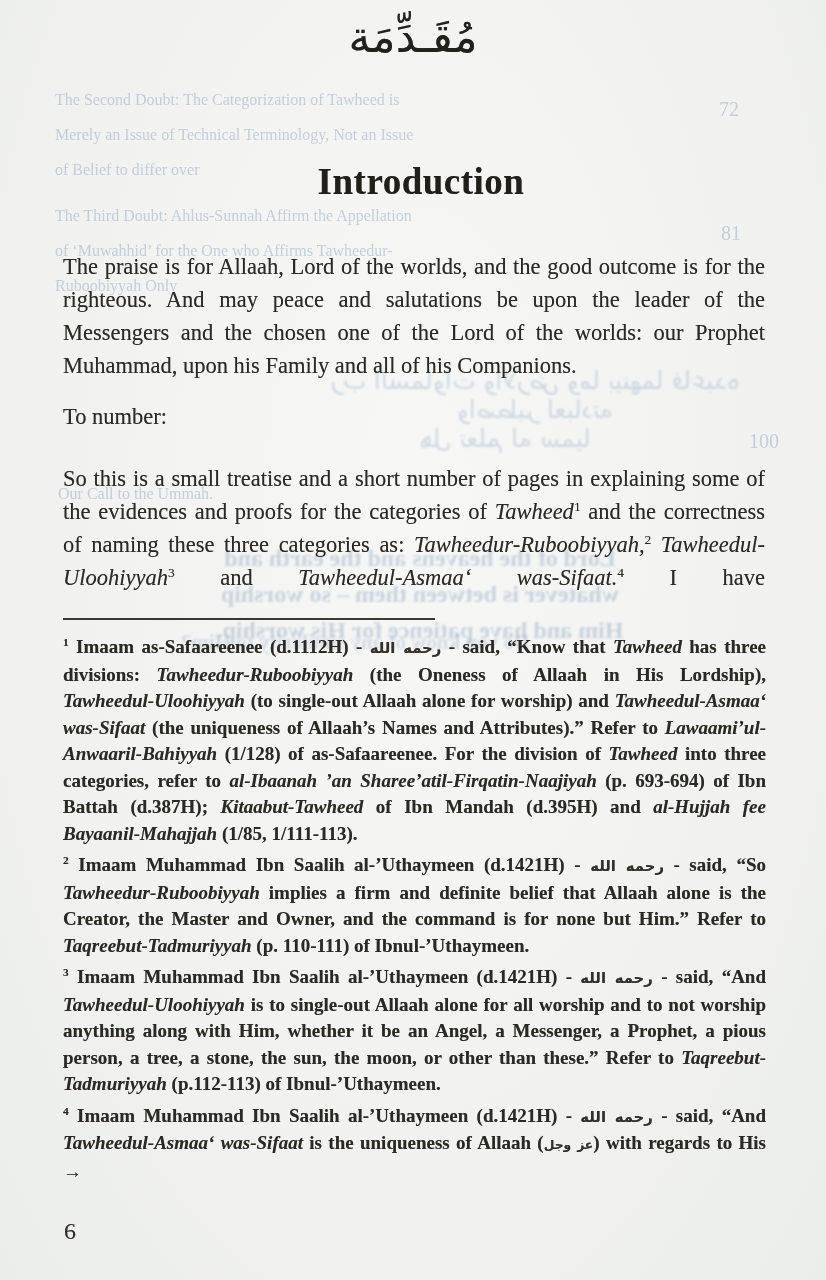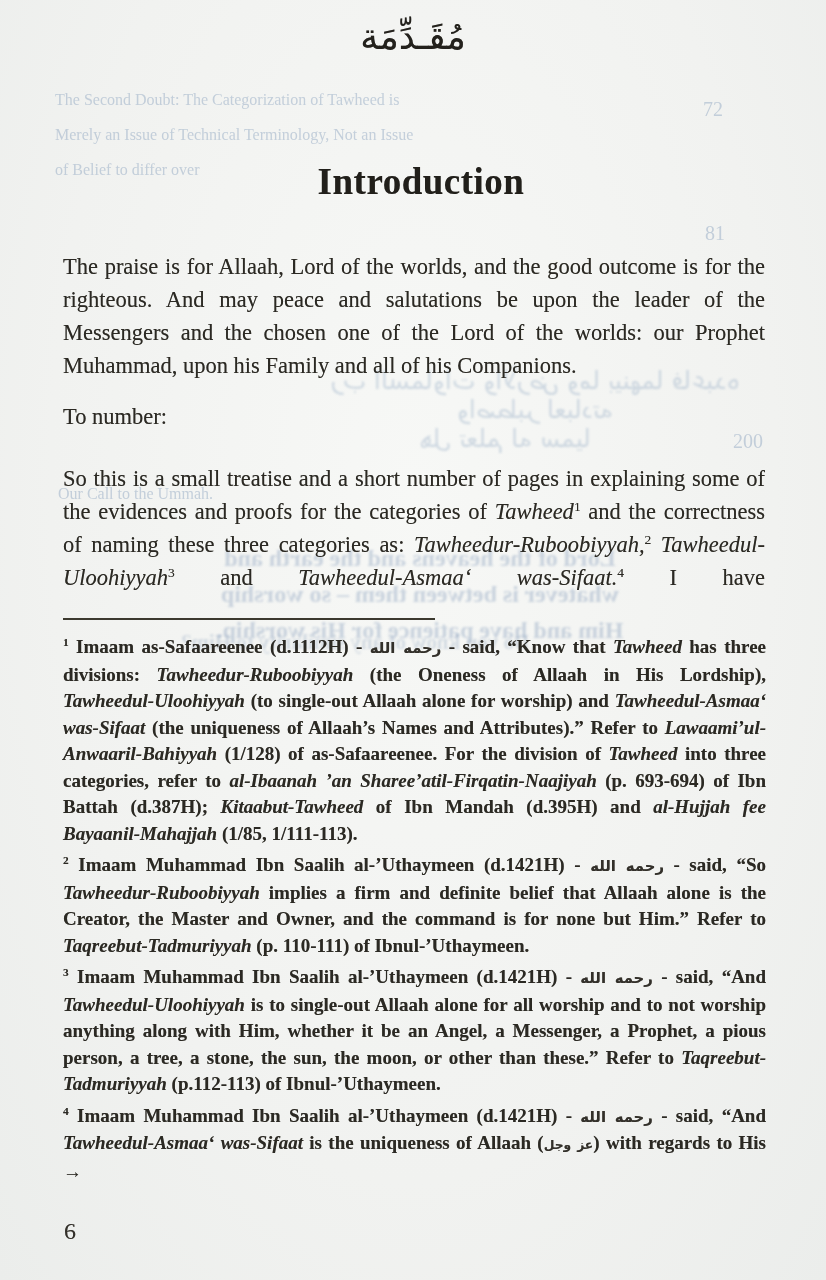--- a/index.html
+++ b/index.html
@@ -12,21 +12,21 @@
     background: radial-gradient(ellipse at 50% 38%, #f7f8f6 0%, #f1f2f0 62%, #ebedeb 100%);
     font-family:"Liberation Serif", serif;
     color:#2b2923;
   }
   
   .abs { position:absolute; }
   .ink { text-shadow:0 0 0.5px rgba(45,42,35,0.45); }
   .arabic-heading {
     left:0; right:0; top:86; text-align:center;
     font-family:"DejaVu Sans", sans-serif;
-    font-size:36px; line-height:74px; color:#23211c;
+    font-size:44px; line-height:74px; color:#23211c;
   }
   .main-title {
     left:0; right:0; top:160px; text-align:center;
     font-size:37px; font-weight:bold; color:#211f1a;
     letter-spacing:0.5px;
     padding-left:16px;
   }
   .body-col { left:63px; width:702px; }
   .para {
     font-size:22.5px; line-height:33px;
@@ -58,21 +58,21 @@
   .ghost {
     position:absolute; inset:0; z-index:0;
     font-family:"Liberation Serif", serif;
   }
   .g {
     position:absolute;
     color:rgba(148,170,196,0.50);
     filter:blur(0.7px);
   }
   .g-toc { font-size:16px; line-height:35px; width:580px;margin-top:48px; }
-  .g-num { font-size:20px; }
+  .g-num { font-size:20px;margin-left:16px; }
   .g-mirror { transform:scaleX(-1); font-weight:bold; color:rgba(140,162,190,0.42); }
   .g-ar {
     font-family:"DejaVu Sans", sans-serif;
     transform:scaleX(-1);
     color:rgba(150,172,198,0.40);
     filter:blur(1px);
   }
   .content { position:relative; z-index:1; }
 </style>
 </head>
@@ -81,24 +81,29 @@
 <div class="page">
 
   <div class="ghost">
     <div class="g g-toc" style="left:55px; top:34px;">
       <div>The Second Doubt: The Categorization of Tawheed is</div>
       <div>Merely an Issue of Technical Terminology, Not an Issue</div>
       <div>of Belief to differ over</div>
     </div>
     <div class="g g-num" style="left:703px; top:98px;">72</div>
 
+    <div class="g g-toc" style="left:55px; top:150px;">
+      <div>The Third Doubt: Ahlus-Sunnah Affirm the Appellation</div>
+      <div>of ‘Muwahhid’ for the One who Affirms Tawheedur-</div>
+      <div>Ruboobiyyah Only</div>
+    </div>
     <div class="g g-num" style="left:705px; top:222px;">81</div>
 
     <div class="g g-toc" style="left:58px; top:428px;">Our Call to the Ummah.</div>
-    <div class="g g-num" style="left:733px; top:430px;">200</div>
+    <div class="g g-num" style="left:733px; top:430px;">100</div>
 
     <div class="g g-ar" style="left:300px; top:366px; width:470px; font-size:25px; text-align:center;">رب السماوات والأرض وما بينهما فاعبده واصطبر لعبادته</div>
     <div class="g g-ar" style="left:290px; top:424px; width:430px; font-size:25px; text-align:center;">هل تعلم له سميا</div>
 
     <div class="g g-mirror" style="left:110px; top:540px; width:620px; font-size:24px; line-height:36px; text-align:center; filter:blur(0.9px);">
       <div>Lord of the heavens and the earth and</div>
       <div>whatever is between them – so worship</div>
       <div>Him and have patience for His worship.</div>
     </div>
     <div class="g g-mirror" style="left:80px; top:630px; width:550px; font-size:21px; text-align:center; filter:blur(1px); color:rgba(140,162,190,0.32);">Do you know of any similarity to Him?</div>

